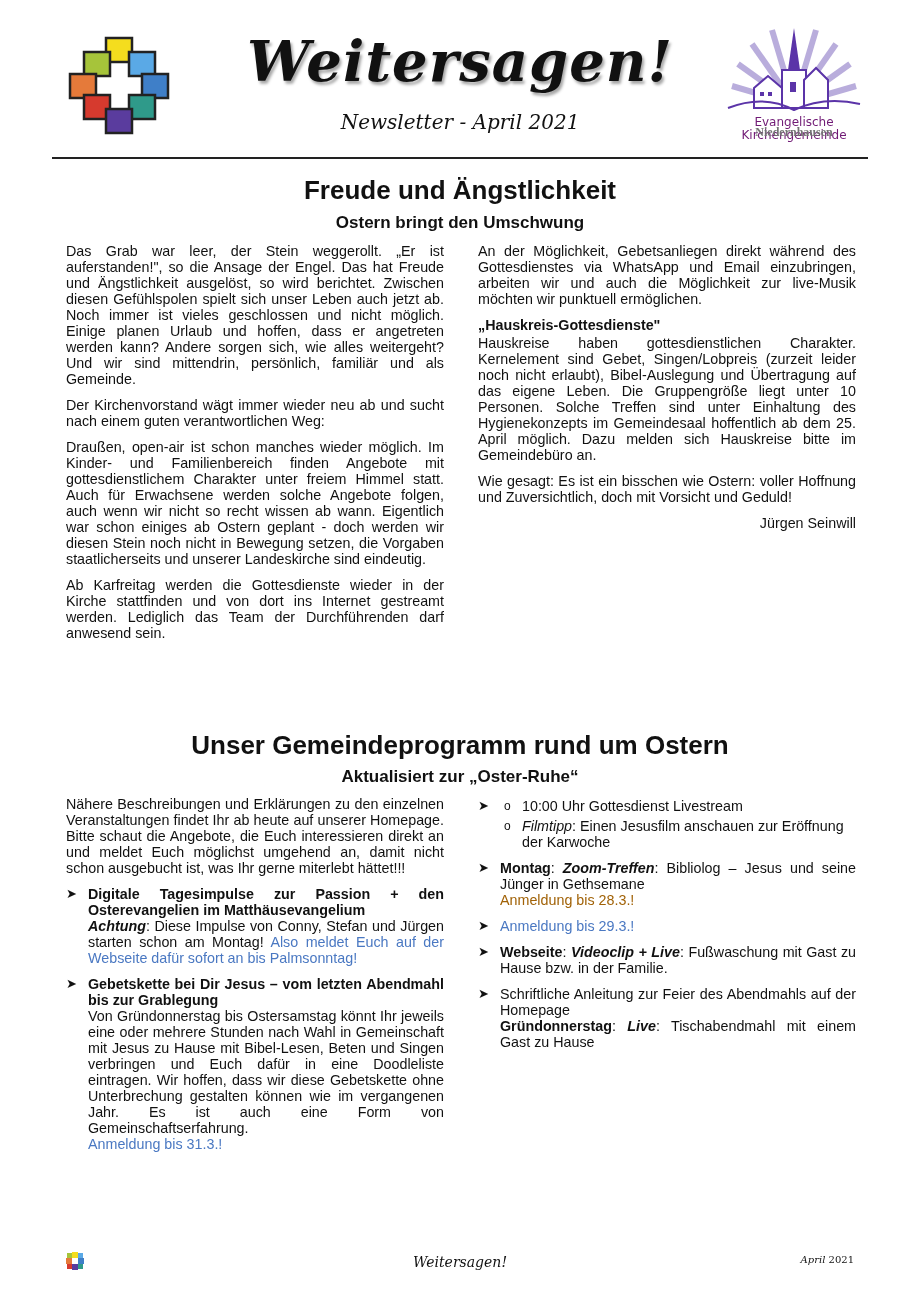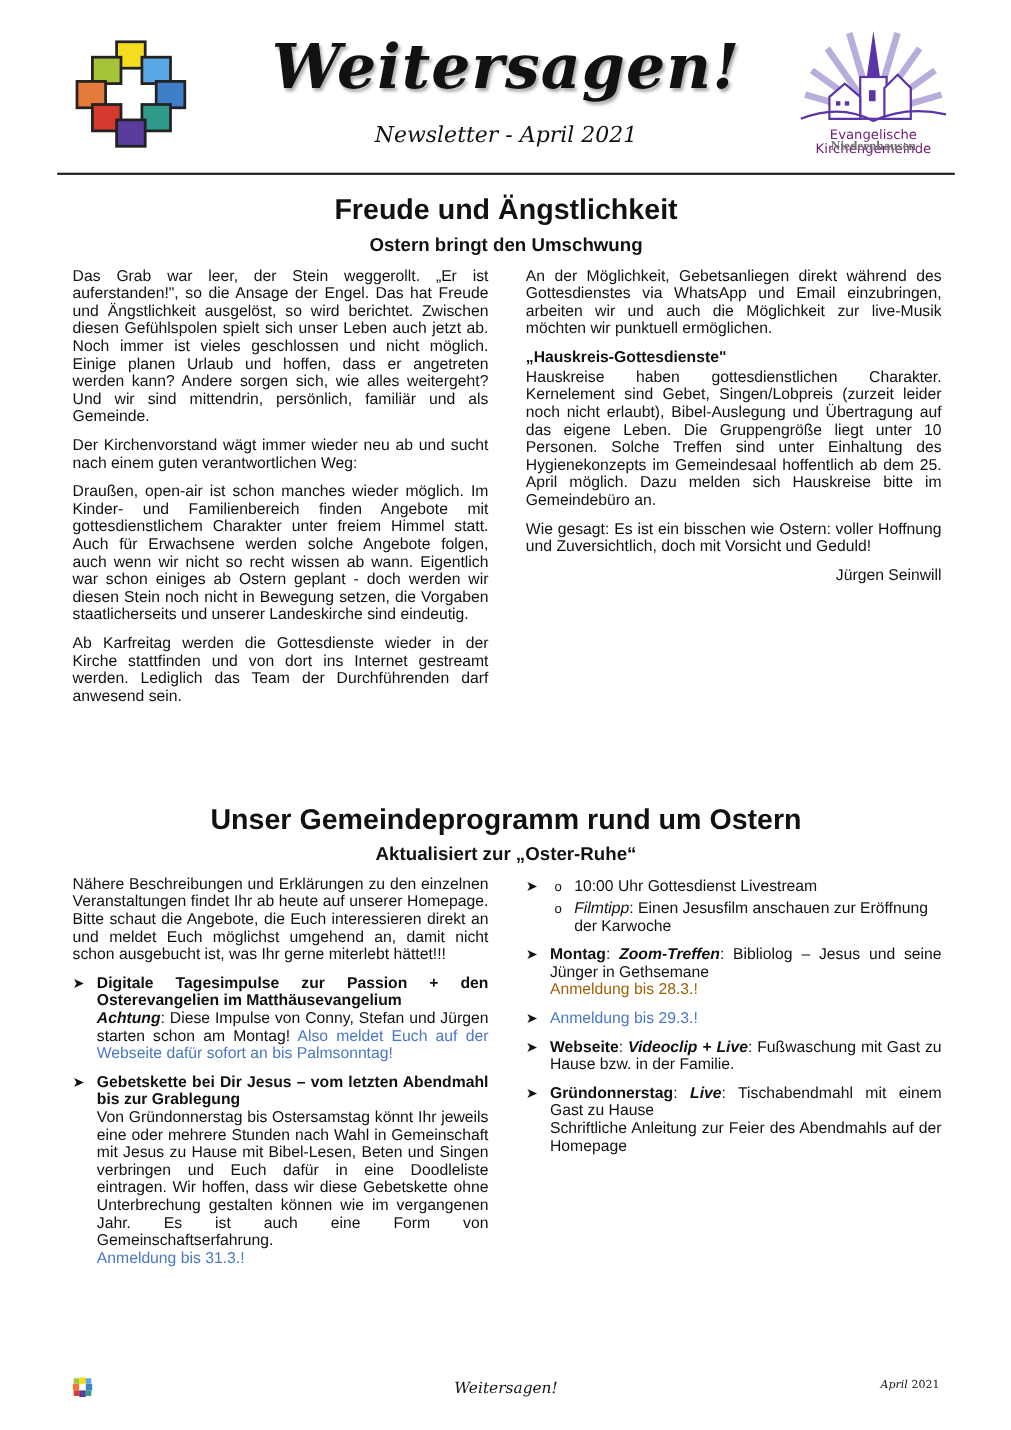--- a/index.html
+++ b/index.html
@@ -163,22 +163,22 @@
     <li>
       <span class="arrow">➤</span>
       <div class="blue">Anmeldung bis 29.3.!</div>
     </li>
     <li>
       <span class="arrow">➤</span>
       <div><span class="bold">Webseite</span>: <span class="bold ital">Videoclip + Live</span><span>: Fußwaschung mit Gast zu Hause bzw. in der Familie.</span></div>
     </li>
     <li>
       <span class="arrow">➤</span>
+      <div>Schriftliche Anleitung zur Feier des Abendmahls auf der Homepage</div>
       <div><span class="bold">Gründonnerstag</span>: <span class="bold ital">Live</span><span>: Tischabendmahl mit einem Gast zu Hause</span></div>
-      <div>Schriftliche Anleitung zur Feier des Abendmahls auf der Homepage</div>
     </li>
   </ul>
 </div>
 
 <div id="footer-logo" class="abs">
   <svg width="18" height="18" viewBox="0 0 18 18">
     <rect x="6" y="0" width="6" height="6" fill="#f4dd1e"></rect>
     <rect x="0" y="6" width="6" height="6" fill="#e57a3a"></rect>
     <rect x="12" y="6" width="6" height="6" fill="#3f7fc8"></rect>
     <rect x="6" y="12" width="6" height="6" fill="#5a3c9e"></rect>

